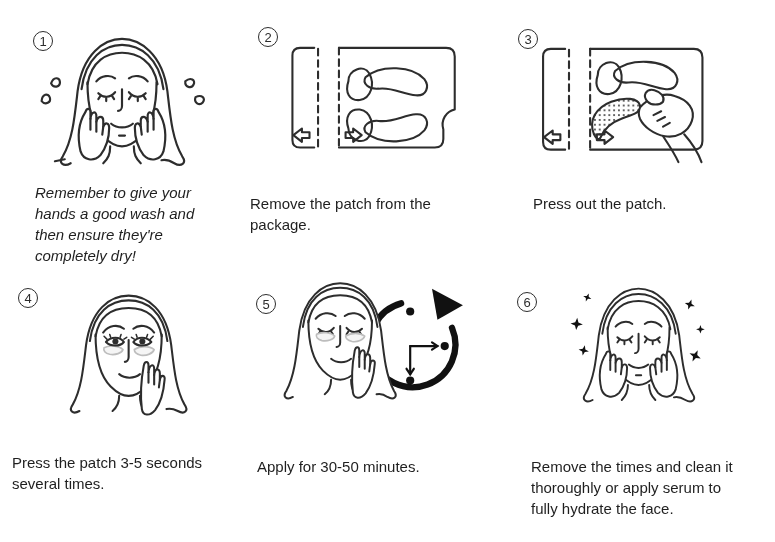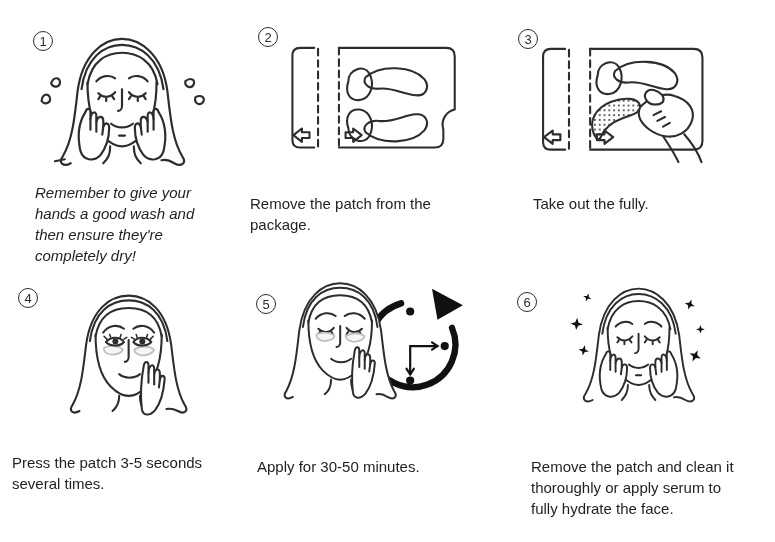--- a/index.html
+++ b/index.html
@@ -126,21 +126,21 @@
         <path fill="url(#dots)" d="M56,92 C50,78 58,64 74,58 C88,53 102,54 104,62 C106,70 94,72 84,76 C73,80 66,88 63,95 C61,99 58,96 56,92 Z"></path>
         <path fill="#fff" d="M104,64 C112,54 128,48 140,52 C154,56 162,66 158,78 C154,90 142,96 130,94 C118,92 108,84 104,76 C102,71 102,68 104,64 Z"></path>
         <path fill="#fff" d="M112,58 C106,52 110,44 119,46 C126,48 130,53 128,58 C124,62 116,62 112,58 Z"></path>
         <path d="M118,72 L126,68"></path>
           <path d="M122,78 L130,74"></path>
           <path d="M128,84 L135,80"></path>
         <path d="M150,92 C158,101 164,110 168,121"></path>
         <path d="M128,94 C134,103 140,112 144,121"></path>
       </g>
     </svg>
-    <p class="caption c3">Take out the fully.</p>
+    <p class="caption c3">Press out the patch.</p>
   </section>
 
   <section>
     <span class="badge b4">4</span>
     <svg class="illu i4" width="156" height="146" viewBox="0 0 165 150">
       <g stroke="#2d2d2d" stroke-width="2.2" fill="none" stroke-linecap="round" stroke-linejoin="round">
         <path d="M28,130 C21,134 16,130 21,123 C30,107 32,85 35,60 C40,23 60,8 80,8 C100,8 120,23 125,60 C128,85 130,107 139,123 C144,130 139,134 132,130 C128,128 124,127 120,128"></path>
         <path d="M39,56 C43,25 61,13 80,13 C99,13 117,25 121,56"></path>
         <path d="M45,51 C49,28 64,21 80,21 C96,21 111,28 115,51"></path>
         <path d="M45,49 C45,76 51,94 61,104 C68,111 75,114 80,114 C85,114 92,111 99,104 C109,94 115,76 115,49"></path>
@@ -256,16 +256,16 @@
         <path fill="#fff" d="M40,126 C36,109 38,97 45,86 C46,82 50,82 50,86 L50,93 C51,85 56,85 56,90 L56,96 C58,89 63,90 63,95 L63,101 C65,96 69,97 69,102 C69,113 66,122 60,130 C53,137 43,135 40,126 Z"></path>
         <path d="M50,93 L50,104"></path>
           <path d="M56,96 L56,106"></path>
           <path d="M63,101 L62,109"></path>
         <path fill="#fff" d="M124,126 C128,109 126,97 119,86 C118,82 114,82 114,86 L114,93 C113,85 108,85 108,90 L108,96 C106,89 101,90 101,95 L101,101 C99,96 95,97 95,102 C95,113 98,122 104,130 C111,137 121,135 124,126 Z"></path>
         <path d="M114,93 L114,104"></path>
           <path d="M108,96 L108,106"></path>
           <path d="M101,101 L102,109"></path>
       </g>
     </svg>
-    <p class="caption c6">Remove the patch and clean it thoroughly or apply serum to fully hydrate the face.</p>
+    <p class="caption c6">Remove the times and clean it thoroughly or apply serum to fully hydrate the face.</p>
   </section>
 
 </div>
 
 </body></html>

